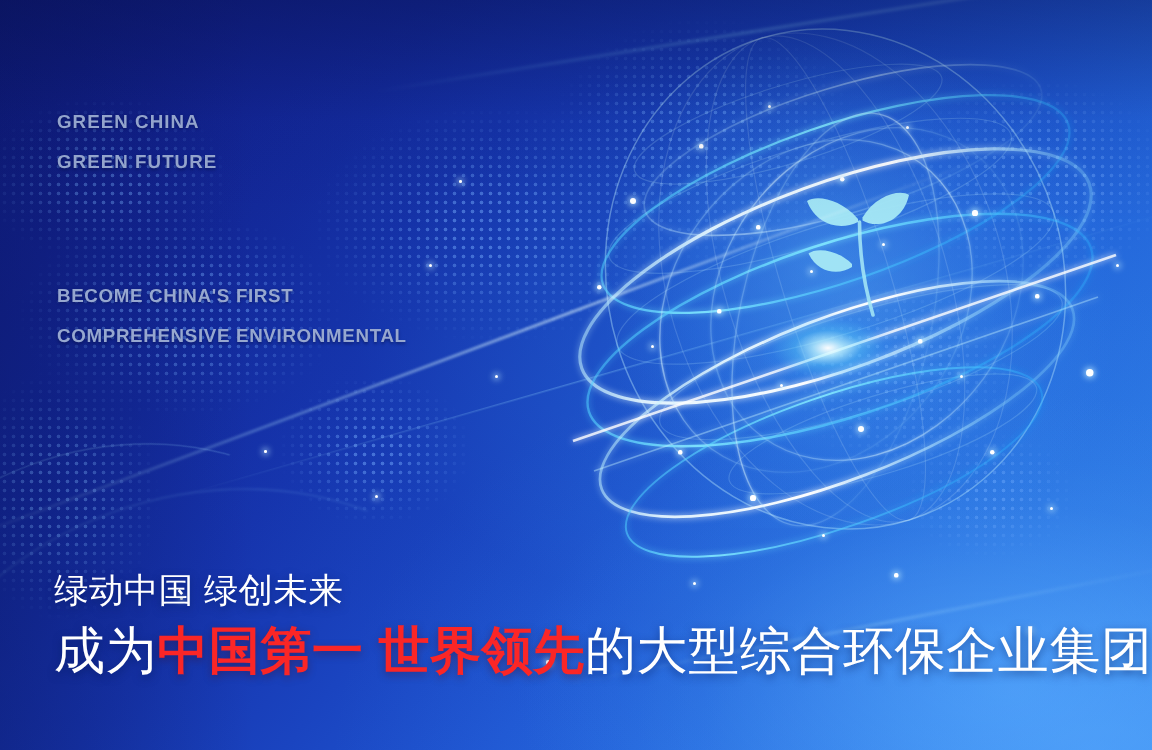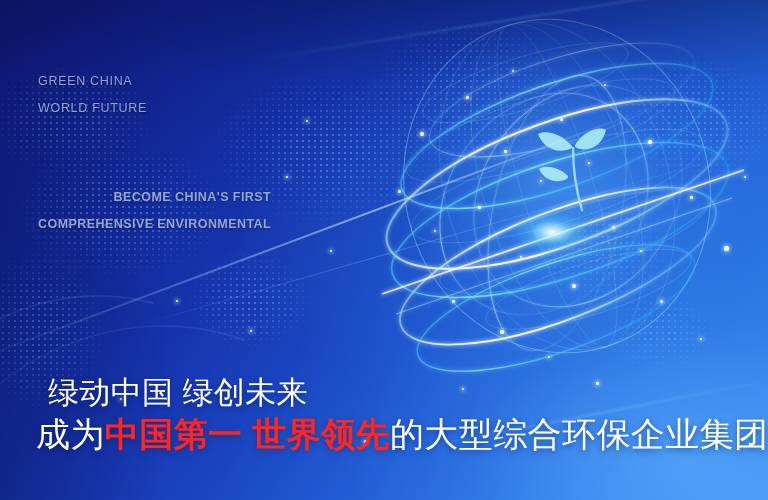--- a/index.html
+++ b/index.html
@@ -160,56 +160,54 @@
     background: #fff;
     box-shadow: 0 0 4px 1px rgba(190,235,255,0.85);
   }
 
   
   .tagline {
     position: absolute;
     left: 38px;
     top: 68px;
     letter-spacing: .055em;
-    font-weight: 400;
+    font-weight: 700;
     font-size: 12.5px;
     line-height: 27px;
     color: #93a4cc;
     text-shadow: 0 1px 2px rgba(4,12,60,0.45);
     white-space: nowrap;
   }
   .mission {
     position: absolute;
     left: 38px;
     top: 184px;
     letter-spacing: .035em;
     font-weight: 700;
     font-size: 12.5px;
     line-height: 26.5px;
     color: #96a7cf;
     text-shadow: 0 1px 2px rgba(4,12,60,0.45);
     white-space: nowrap;
-    text-align: right;
   }
   .tagline div, .mission div { white-space: nowrap; }
 
   .headline {
     position: absolute;
     left: 36px;
     bottom: 44px;
     color: #ffffff;
     white-space: nowrap;
     text-shadow: 0 2px 6px rgba(6,26,90,0.55);
   }
   .hl-1 {
-    font-size: 31px;
+    font-size: 23px;
     line-height: 40px;
     font-weight: 400;
     letter-spacing: .012em;
-    margin-left: 12px;
   }
   .hl-2 {
     font-size: 34px;
     line-height: 43px;
     font-weight: 400;
     letter-spacing: .012em;
   }
   .hl-red {
     color: #fb2626;
     font-weight: 700;
@@ -370,21 +368,21 @@
     <span class="p" style="left:588px;top:162px;width:2px;height:2px;"></span>
     <span class="p" style="left:462px;top:388px;width:2px;height:2px;"></span>
     <span class="p" style="left:686px;top:420px;width:2px;height:2px;"></span>
     <span class="p" style="left:744px;top:176px;width:2px;height:2px;"></span>
   </div>
 
   <div class="vignette"></div>
 
   <div class="tagline">
     <div>GREEN CHINA</div>
-    <div>WORLD FUTURE</div>
+    <div>GREEN FUTURE</div>
   </div>
 
   <div class="mission">
     <div>BECOME CHINA'S FIRST</div>
     <div>COMPREHENSIVE ENVIRONMENTAL</div>
   </div>
 
   <div class="headline">
     <div class="hl-1">绿动中国 绿创未来</div>
     <div class="hl-2"><span class="seg">成为</span><span class="seg hl-red">中国第一 世界领先</span><span class="seg">的大型综合环保企业集团</span></div>

